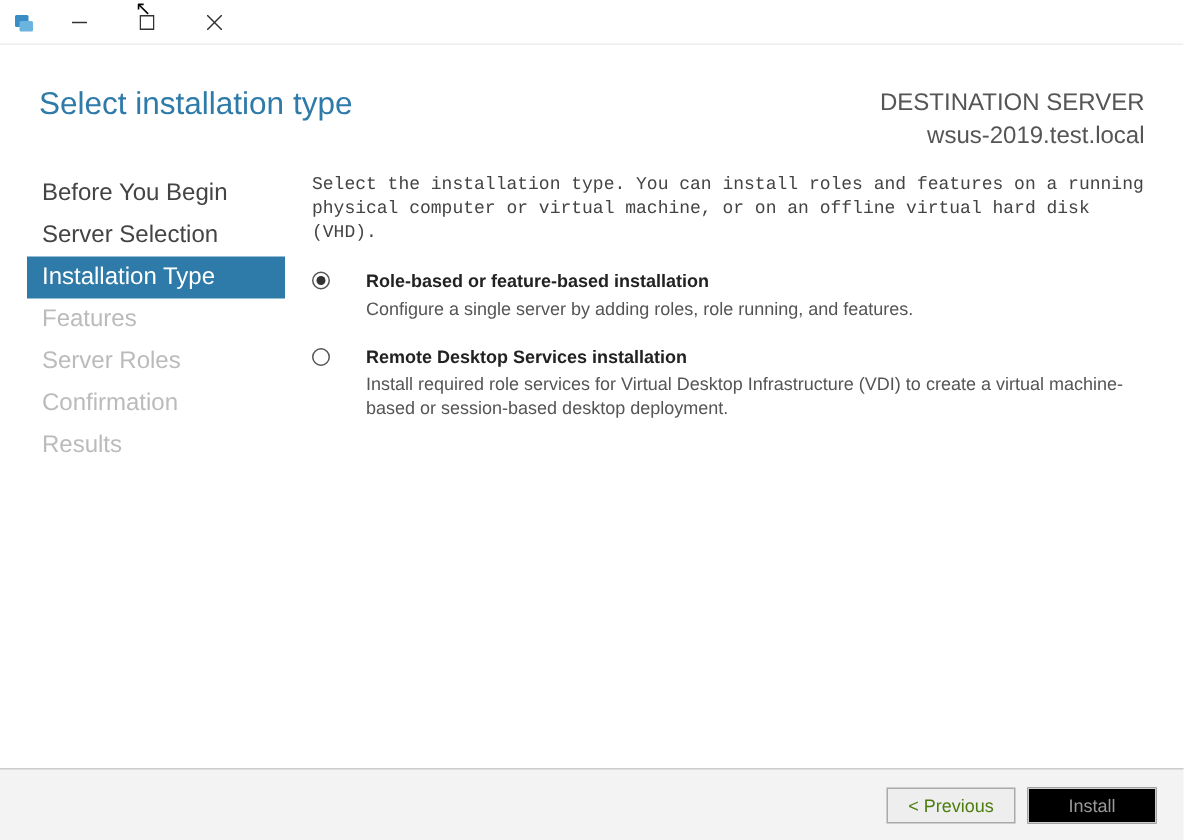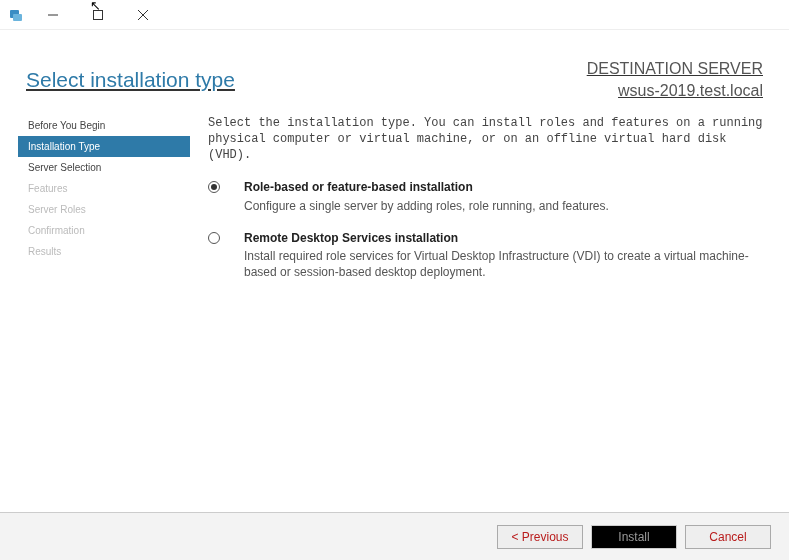--- a/index.html
+++ b/index.html
@@ -36,23 +36,22 @@
     width: 45px;
     display: flex;
     align-items: center;
     justify-content: center;
     font-size: 14px;
     color: #333;
   }
   .header {
     padding: 28px 26px 6px 26px;
     display: flex;
-    align-items: center;
+    align-items: flex-start;
     min-height: 78px;
-    text-decoration: underline;
   }
   .header h1 {
     font-size: 21px;
     font-weight: 300;
     color: #2e7aa8;
     flex: 1;
   }
   .dest {
     text-align: right;
     font-size: 16px;
@@ -64,21 +63,21 @@
     padding: 4px 18px 0 18px;
     height: 388px;
   }
   .nav {
     width: 172px;
     flex-shrink: 0;
     padding-top: 2px;
   }
   .nav-item {
     padding: 5px 10px;
-    font-size: 10px;
+    font-size: 16px;
     color: #444;
     cursor: pointer;
   }
   .nav-item.selected {
     background: #2e7aa8;
     color: #fff;
   }
   .nav-item.disabled {
     color: #bbb;
     cursor: default;
@@ -127,21 +126,21 @@
     justify-content: flex-end;
     padding: 0 18px;
     gap: 8px;
   }
   .btn {
     min-width: 86px;
     height: 24px;
     border: 1px solid #aaa;
     background: #eee;
     font-size: 12px;
-    color: #b91c1c;
+    color: #4d7c0f;
     display: inline-flex;
     align-items: center;
     justify-content: center;
     padding: 0 10px;
     cursor: pointer;
   }
   .btn.disabled {
     color: #999;
     border-color: #ccc;
     background: #000000;
@@ -196,22 +195,22 @@
   <h1>Select installation type</h1>
   <div class="dest">
     <div>DESTINATION SERVER</div>
     <div>wsus-2019.test.local</div>
   </div>
 </div>
 
 <div class="content">
   <div class="nav" id="nav">
       <div class="nav-item">Before You Begin</div>
+      <div class="nav-item">Server Selection</div>
       <div class="nav-item selected">Installation Type</div>
-      <div class="nav-item">Server Selection</div>
       <div class="nav-item disabled">Features</div>
       <div class="nav-item disabled">Server Roles</div>
       <div class="nav-item disabled">Confirmation</div>
       <div class="nav-item disabled">Results</div>
     </div>
   <div class="main">
     <div class="intro">Select the installation type. You can install roles and features on a running physical computer or virtual machine, or on an offline virtual hard disk (VHD).</div>
     <div id="options">
         <div class="option">
           <div class="radio checked"></div>
@@ -227,14 +226,13 @@
             <div class="opt-desc">Install required role services for Virtual Desktop Infrastructure (VDI) to create a virtual machine-based or session-based desktop deployment.</div>
           </div>
         </div>
       </div>
   </div>
 </div>
 
 <div class="footer">
   <div class="btn">&lt; Previous</div>
   <div class="btn disabled">Install</div>
-  <div class="btn">Cancel</div>
 </div>
 
 </body></html>

